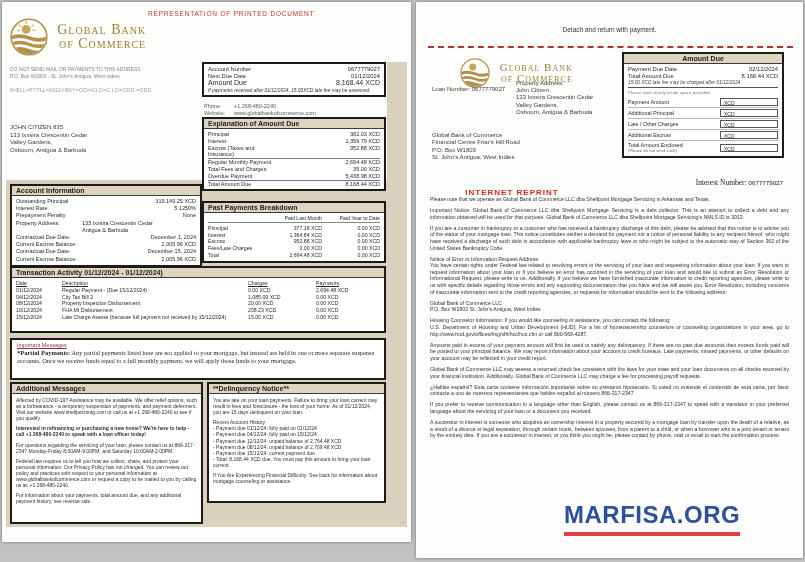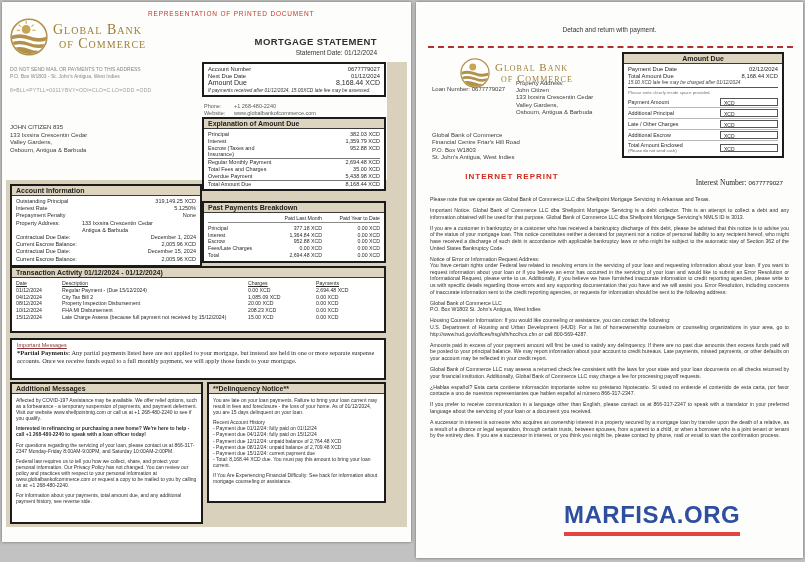--- a/index.html
+++ b/index.html
@@ -8,21 +8,21 @@
   #page1{left:2px;top:2px;width:409px;height:540px;}
   #page2{left:416px;top:2px;width:387px;height:556px;}
 
   .abs{position:absolute;}
   .red{color:#c0392b;}
   .tan{background:#d9d1bc;}
 
   
   .logo{display:flex;align-items:center;gap:5px;}
   .logo svg{display:block;}
-  .logo-text{font-family:"Liberation Serif",serif;font-variant:small-caps;color:#9e7f35;line-height:1.02;letter-spacing:1px;}
+  .logo-text{font-family:"Liberation Serif",serif;font-variant:small-caps;color:#9e7f35;line-height:1.02;letter-spacing:1px;text-align:right;}
   .logo-l1{font-size:14px;}
   .logo-l2{font-size:14px;padding-left:6px;}
   .logo-sm .logo-l1,.logo-sm .logo-l2{font-size:11px;}
 
   
   .boxed{background:#fff;border:2px solid #1b1b1b;box-sizing:border-box;}
   .sec-head{background:#ddd5bf;border-bottom:1px solid #3a3a3a;font-weight:bold;font-size:7px;padding:1px 4px;color:#222;}
   .pad{padding:2px 4px;}
 
   .row{display:flex;font-size:5.5px;line-height:7.2px;}
@@ -95,21 +95,21 @@
   .amtbox .hd{text-align:center;}
   .amtbox .row{font-size:5.8px;line-height:7px;}
   .amtbox .note{font-style:italic;font-size:4.8px;line-height:5.4px;color:#444;border-bottom:1px solid #555;padding-bottom:2px;margin-bottom:2px;}
   .amtbox .instr{font-size:4.4px;color:#777;margin-bottom:2px;}
   .frow{display:flex;align-items:center;border-bottom:1px solid #b9b9b9;padding:1px 0;font-size:5.4px;}
   .frow:last-child{border-bottom:none;}
   .frow .flab{flex:1;}
   .frow .sub{display:block;font-size:4.2px;color:#666;}
   .fcell{width:58px;height:8px;border:1px solid #555;font-size:5px;line-height:8px;padding-left:3px;box-sizing:border-box;background:#fff;}
   .bankaddr{top:130px;left:16px;font-size:6px;line-height:7.4px;color:#3c3c3c;}
-  .reprint{top:170px;left:16px;width:160px;text-align:center;font-weight:bold;font-size:8px;letter-spacing:1px;color:#d12b20;}
+  .reprint{top:186px;left:16px;width:160px;text-align:center;font-weight:bold;font-size:8px;letter-spacing:1px;color:#d12b20;}
   .acctline{top:176px;right:20px;font-family:"Liberation Serif",serif;font-size:7.5px;color:#222;}
   .acctline .num{font-size:6.2px;font-family:"Liberation Sans",sans-serif;}
   .legal{top:194px;left:14px;width:359px;}
   .legal p{margin:0 0 4.5px 0;font-size:5.2px;line-height:6.6px;text-align:justify;color:#333;}
   .legal p.tight{margin-bottom:0;}
   .legal p.noj{text-align:left;}
   .marfisa{top:497px;left:148px;font-size:24px;font-weight:bold;color:#2d4f9e;letter-spacing:.5px;border-bottom:4px solid #e34440;padding-bottom:1px;line-height:32px;}
 </style>
 </head>
 <body>
@@ -143,24 +143,20 @@
             <path d="M0 32.5 Q10 28.5 20 32.5 T40 32.5 L40 40 L0 40 Z" fill="#b2914a"></path>
           </g>
         </svg>
       </span>
       <span class="logo-text">
         <div class="logo-l1">Global Bank</div>
         <div class="logo-l2">of Commerce</div>
       </span>
     </div>
 
-    <div class="abs title-blk">
-      <div class="t1">MORTGAGE STATEMENT</div>
-      <div class="t2">Statement Date: 01/12/2024</div>
-    </div>
 
     <div class="abs mailwarn">
       <div>DO NOT SEND MAIL OR PAYMENTS TO THIS ADDRESS</div>
       <div>P.O. Box W1803 - St. John's Antigua, West Indies</div>
     </div>
     <div class="abs barcode">8=BLL=PYTLL=0011YBVY=ODI=CLO=C.LO=ODD =ODD</div>
 
     <div class="abs boxed acctbox">
       <div class="row">
         <span class="lab">Account Number</span>

